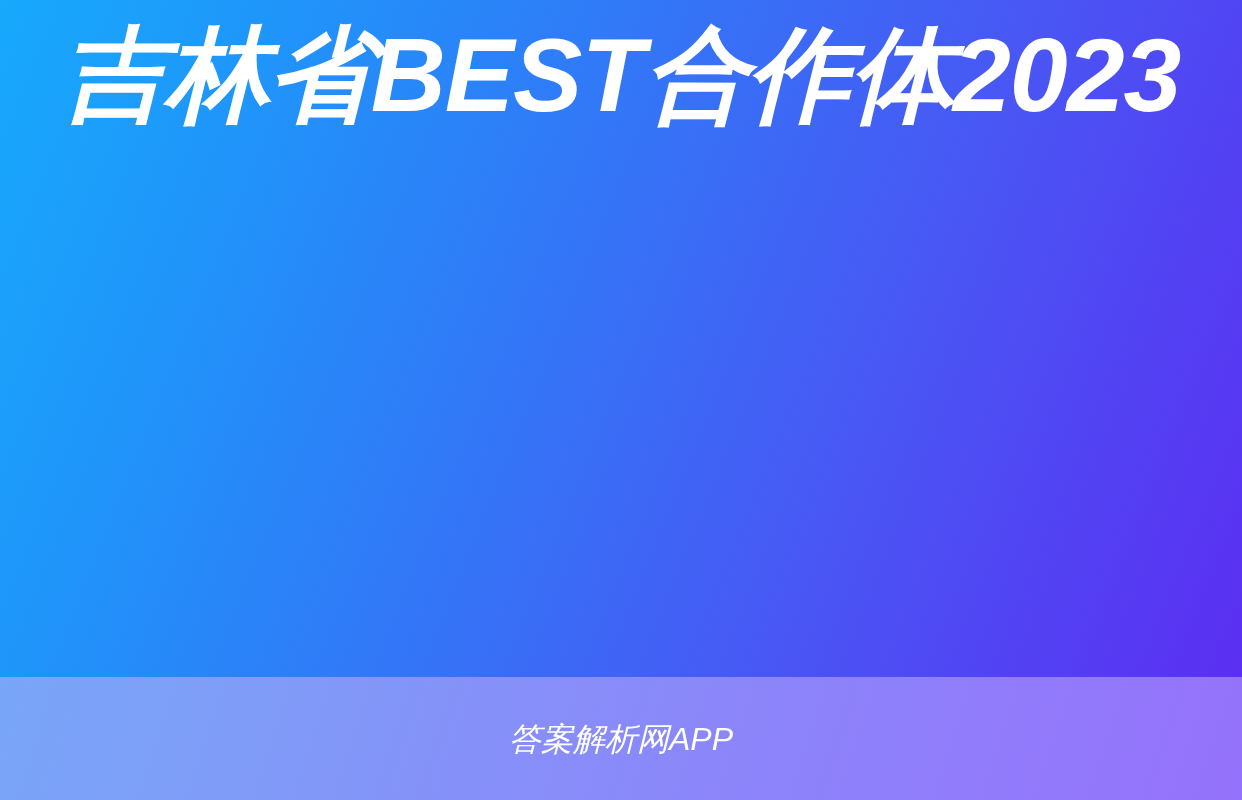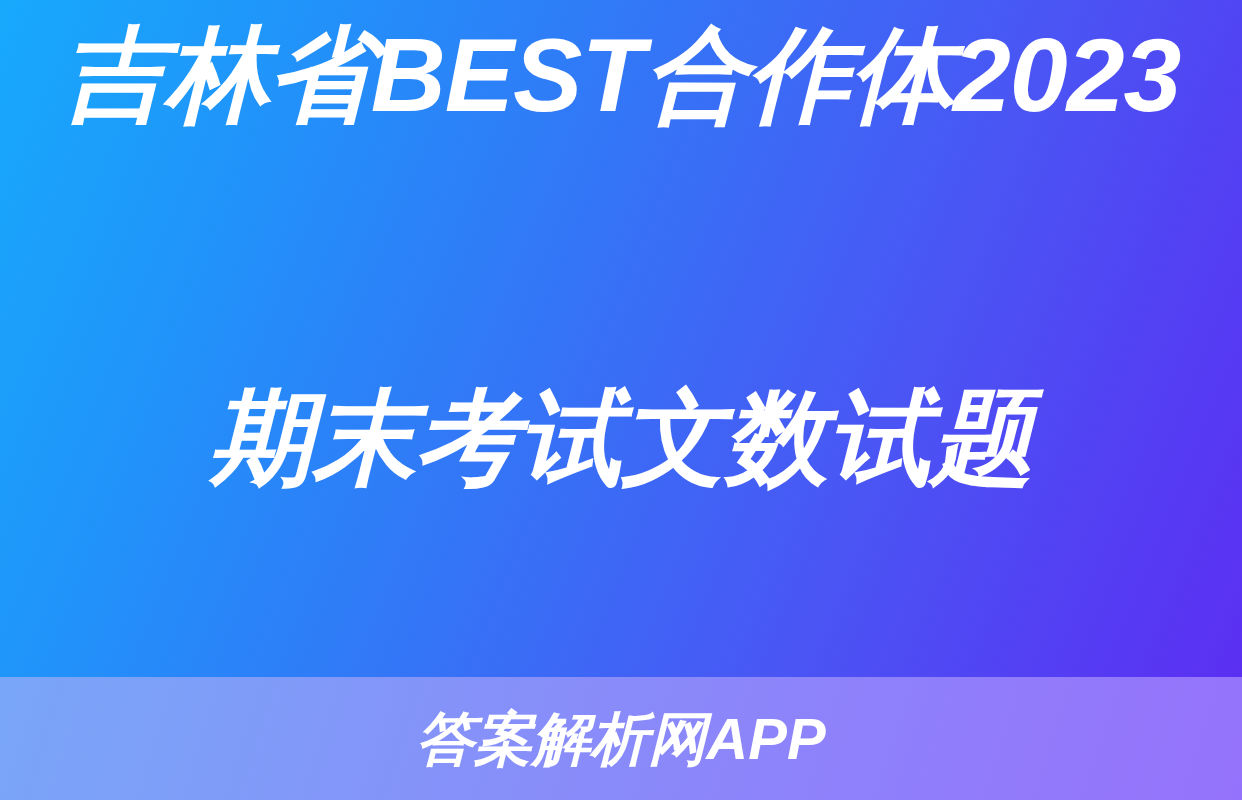--- a/index.html
+++ b/index.html
@@ -33,21 +33,21 @@
   
   #title-block {
     position: absolute;
     left: 0;
     top: 0;
     width: 1242px;
     height: 533px;
     display: flex;
     flex-direction: column;
     align-items: center;
-    justify-content: space-between;
+    justify-content: flex-start;
     padding-bottom: 20px;
     box-sizing: border-box;
   }
   .title-line {
     color: #ffffff;
     font-size: 104px;
     line-height: 150px;
     font-weight: bold;
     font-style: italic;
     letter-spacing: -1px;
@@ -68,38 +68,37 @@
                 #8690f9 40%,
                 #8c85fa 60%,
                 #917bfb 80%,
                 #9572fb 100%);
     display: flex;
     align-items: center;
     justify-content: center;
   }
   #footer-text {
     color: #ffffff;
-    font-size: 58px;
-    font-weight: bold;
+    font-size: 32px;
+    font-weight: normal;
     font-style: italic;
     letter-spacing: 0px;
     line-height: 1;
     white-space: nowrap;
     -webkit-font-smoothing: antialiased;
   }
 </style>
 </head>
 <body>
 
 <div id="card">
 
   <div id="hero"></div>
 
   <div id="title-block">
     <div class="title-line">吉林省BEST合作体2023</div>
-    <div class="title-line">期末考试文数试题</div>
   </div>
 
   <div id="footer-band">
     <div id="footer-text">答案解析网APP</div>
   </div>
 
 </div>
 
 </body></html>

